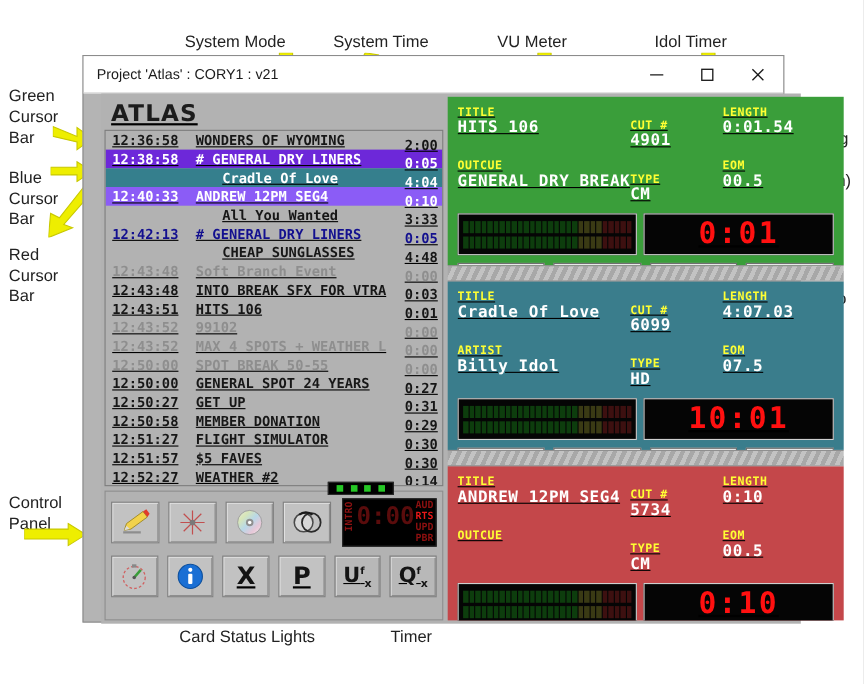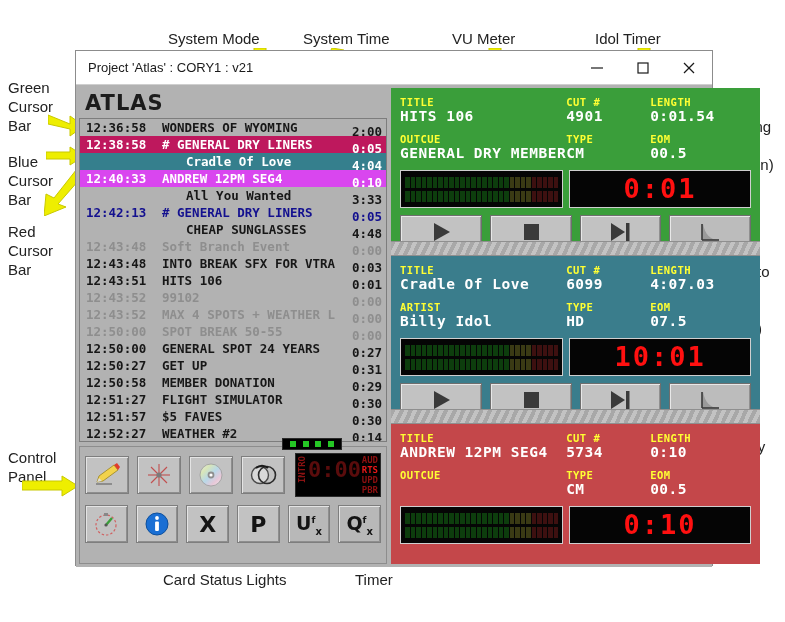--- a/index.html
+++ b/index.html
@@ -48,26 +48,27 @@
   .wbtns { margin-left: auto; display: flex; height: 100%; }
   .wbtn {
     width: 46px; height: 100%;
     display: flex; align-items: center; justify-content: center;
     color: #1a1a1a;
   }
   .wbtn svg { display:block; }
 
   
   #body {
-    position: absolute; left: 0; top: 34px;
+    position: absolute; left: 16px; top: 34px;
     width: 100%; height: 482px;
     background: #b2b2b2;
     display: flex;
     box-sizing: border-box;
     padding: 3px;
+    text-decoration: underline;
   }
 
   
   #leftcol {
     width: 308px; height: 100%;
     display: flex; flex-direction: column;
     box-sizing: border-box;
   }
   #brandbar {
     height: 30px;
@@ -124,25 +125,25 @@
     box-sizing: border-box;
     padding: 0 4px 0 6px;
   }
   .pl-time { width: 72px; flex: none; }
   .pl-title { flex: 1; padding-left: 4px; overflow: hidden; white-space: nowrap; }
   .pl-dur  { width: 42px; flex: none; text-align: right; margin-top: 8px; }
   .pl-normal { color: #171717; }
   .pl-dim    { color: #8e8e8e; }
   .pl-blue   { color: #13108f; }
   .pl-indent .pl-title { padding-left: 28px; }
-  .row-green { background: #be185d; color: #ffffff; }
+  .row-green { background: #6d28d9; color: #ffffff; }
   .row-green .pl-time, .row-green .pl-title, .row-green .pl-dur { color:#ffffff; }
   .row-blue  { background: #357f8d; color: #ffffff; }
   .row-blue .pl-time, .row-blue .pl-title, .row-blue .pl-dur { color:#ffffff; }
-  .row-red   { background: #d946ef; color: #ffffff; }
+  .row-red   { background: #8b5cf6; color: #ffffff; }
   .row-red .pl-time, .row-red .pl-title, .row-red .pl-dur { color:#ffffff; }
 
   
   #ctrlwrap {
     height: 118px;
     margin-top: 4px;
     border: 1px solid #8d8d8d;
     background: #b2b2b2;
     box-sizing: border-box;
     padding: 6px 5px;
@@ -239,21 +240,21 @@
     background: repeating-linear-gradient(
       115deg, #a8a8a8 0px, #a8a8a8 4px, #c3c3c3 4px, #c3c3c3 8px);
     border-top: 1px solid #8f8f8f;
     border-bottom: 1px solid #8f8f8f;
     box-sizing: border-box;
   }
   .meta { display: flex; }
   .meta-left { flex: 1; min-width: 0; }
   .meta-right { width: 185px; display: flex; flex: none; }
   .mcol { }
-  .mcol.cut { width: 84px; }
+  .mcol.cut { width: 84px; margin-top: 12px; }
   .mcol.len { width: 100px; }
   .mlabel {
     color: #ffff33;
     font-family: "DejaVu Sans Mono", monospace;
     font-size: 10.5px; font-weight: bold;
     letter-spacing: 0.5px;
   }
   .mvalue {
     color: #ffffff;
     font-family: "DejaVu Sans Mono", monospace;
@@ -621,21 +622,21 @@
                 </div>
                 <div class="mcol len">
                   <div class="mlabel">LENGTH</div>
                   <div class="mvalue">0:01.54</div>
                 </div>
               </div>
             </div>
             <div class="meta meta-row2">
               <div class="meta-left">
                 <div class="mlabel">OUTCUE</div>
-                <div class="mvalue">GENERAL DRY MEMBER</div>
+                <div class="mvalue">GENERAL DRY BREAK</div>
               </div>
               <div class="meta-right">
                 <div class="mcol cut">
                   <div class="mlabel">TYPE</div>
                   <div class="mvalue">CM</div>
                 </div>
                 <div class="mcol len">
                   <div class="mlabel">EOM</div>
                   <div class="mvalue">00.5</div>
                 </div>

